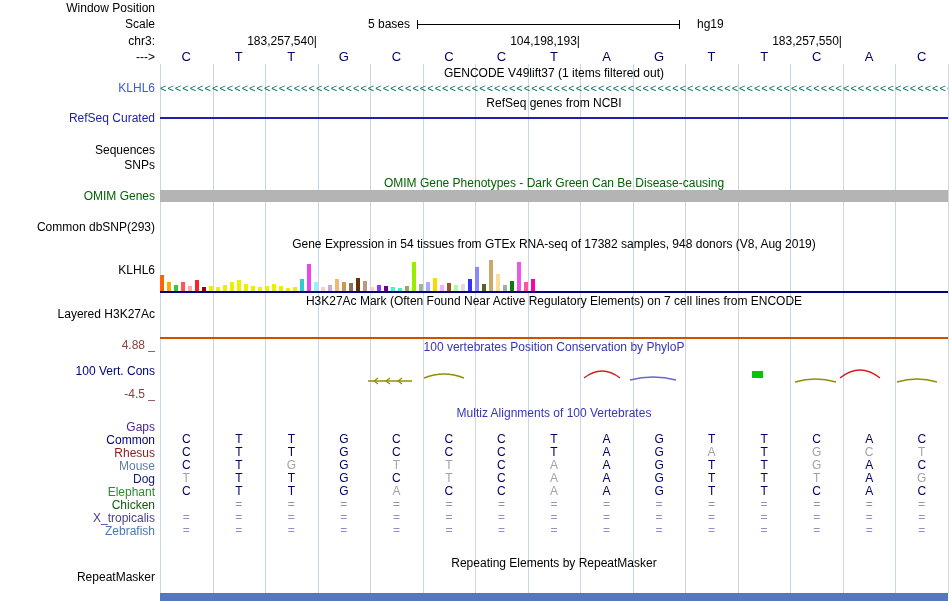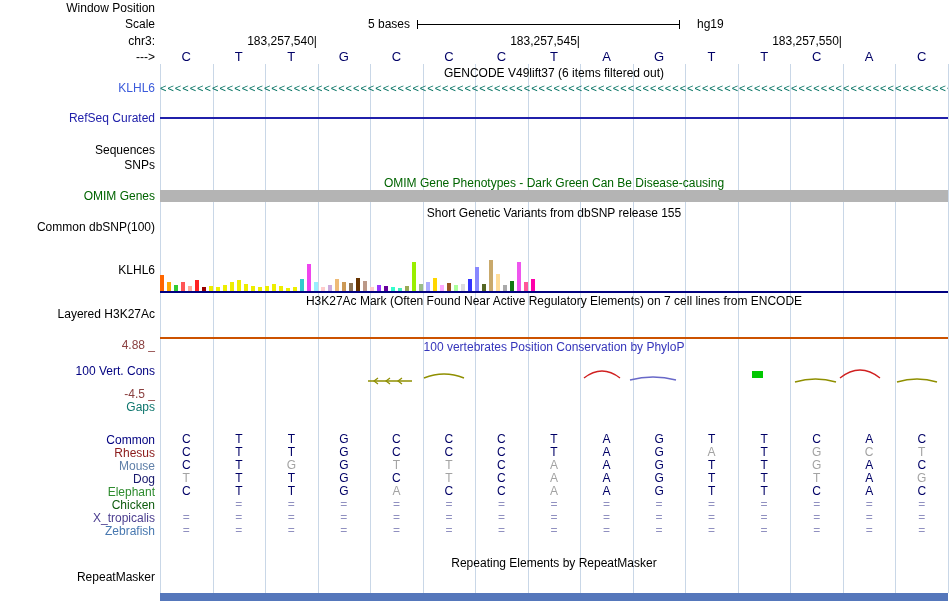--- a/index.html
+++ b/index.html
@@ -51,21 +51,21 @@
 
   <div class="label" style="top:1px">Window Position</div>
 
   <div class="label" style="top:17px">Scale</div>
   <div class="coord" style="top:17px;right:540px">5 bases</div>
   <div class="scale-bracket"></div>
   <div class="coord" style="top:17px;left:697px">hg19</div>
 
   <div class="label" style="top:34px">chr3:</div>
   <div class="coord" style="top:34px;right:633px">183,257,540|</div>
-  <div class="coord" style="top:34px;right:370px">183,257,545|</div>
+  <div class="coord" style="top:34px;right:370px">104,198,193|</div>
   <div class="coord" style="top:34px;right:108px">183,257,550|</div>
 
   <div class="label" style="top:50px">---&gt;</div>
   <div class="seq-row">
       <span class="seq-letter" style="left: 26.2667px; color: rgb(0, 0, 102);">C</span>
       <span class="seq-letter" style="left: 78.8px; color: rgb(0, 0, 102);">T</span>
       <span class="seq-letter" style="left: 131.333px; color: rgb(0, 0, 102);">T</span>
       <span class="seq-letter" style="left: 183.867px; color: rgb(0, 0, 102);">G</span>
       <span class="seq-letter" style="left: 236.4px; color: rgb(0, 0, 102);">C</span>
       <span class="seq-letter" style="left: 288.933px; color: rgb(0, 0, 102);">C</span>
@@ -73,37 +73,38 @@
       <span class="seq-letter" style="left: 394px; color: rgb(0, 0, 102);">T</span>
       <span class="seq-letter" style="left: 446.533px; color: rgb(0, 0, 102);">A</span>
       <span class="seq-letter" style="left: 499.067px; color: rgb(0, 0, 102);">G</span>
       <span class="seq-letter" style="left: 551.6px; color: rgb(0, 0, 102);">T</span>
       <span class="seq-letter" style="left: 604.133px; color: rgb(0, 0, 102);">T</span>
       <span class="seq-letter" style="left: 656.667px; color: rgb(0, 0, 102);">C</span>
       <span class="seq-letter" style="left: 709.2px; color: rgb(0, 0, 102);">A</span>
       <span class="seq-letter" style="left: 761.733px; color: rgb(0, 0, 102);">C</span>
     </div>
 
-  <div class="title" style="top:66px">GENCODE V49lift37 (6 items filtered out)</div>
+  <div class="title" style="top:66px">GENCODE V49lift37 (1 items filtered out)</div>
   <div class="label" style="top: 81px; color: rgb(59, 91, 219);">KLHL6</div>
   <div class="arrows-row" style="color: rgb(0, 112, 96);">&lt;&lt;&lt;&lt;&lt;&lt;&lt;&lt;&lt;&lt;&lt;&lt;&lt;&lt;&lt;&lt;&lt;&lt;&lt;&lt;&lt;&lt;&lt;&lt;&lt;&lt;&lt;&lt;&lt;&lt;&lt;&lt;&lt;&lt;&lt;&lt;&lt;&lt;&lt;&lt;&lt;&lt;&lt;&lt;&lt;&lt;&lt;&lt;&lt;&lt;&lt;&lt;&lt;&lt;&lt;&lt;&lt;&lt;&lt;&lt;&lt;&lt;&lt;&lt;&lt;&lt;&lt;&lt;&lt;&lt;&lt;&lt;&lt;&lt;&lt;&lt;&lt;&lt;&lt;&lt;&lt;&lt;&lt;&lt;&lt;&lt;&lt;&lt;&lt;&lt;&lt;&lt;&lt;&lt;&lt;&lt;&lt;&lt;&lt;&lt;&lt;&lt;&lt;&lt;&lt;&lt;&lt;&lt;&lt;&lt;&lt;&lt;&lt;&lt;&lt;&lt;&lt;&lt;&lt;&lt;&lt;&lt;&lt;&lt;&lt;&lt;&lt;&lt;&lt;&lt;&lt;&lt;&lt;&lt;&lt;&lt;&lt;&lt;&lt;&lt;&lt;&lt;&lt;&lt;&lt;&lt;&lt;&lt;&lt;&lt;&lt;&lt;&lt;&lt;&lt;&lt;&lt;&lt;&lt;&lt;&lt;&lt;&lt;&lt;&lt;&lt;&lt;&lt;&lt;&lt;&lt;&lt;&lt;&lt;&lt;&lt;&lt;&lt;&lt;&lt;&lt;&lt;&lt;&lt;&lt;&lt;&lt;&lt;&lt;&lt;&lt;&lt;&lt;&lt;&lt;&lt;&lt;&lt;&lt;&lt;</div>
 
+  <div class="title" style="top:96px">RefSeq genes from NCBI</div>
   <div class="label" style="top: 111px; color: rgb(32, 32, 170);">RefSeq Curated</div>
   <div class="rule" style="top: 117px; height: 2px; background: rgb(32, 32, 170);"></div>
 
   <div class="label" style="top:143px">Sequences</div>
   <div class="label" style="top:158px">SNPs</div>
 
   <div class="title" style="top: 176px; color: rgb(0, 100, 0);">OMIM Gene Phenotypes - Dark Green Can Be Disease-causing</div>
   <div class="label" style="top: 189px; color: rgb(0, 100, 0);">OMIM Genes</div>
   <div class="rule" style="top: 190px; height: 12px; background: rgb(180, 180, 180);"></div>
 
-  <div class="title" style="top:206px">Short Genetic Variants from dbSNP release 155</div>
-  <div class="label" style="top:220px">Common dbSNP(100)</div>
-
+  <div class="label" style="top:220px">Common dbSNP(293)</div>
+
+  <div class="title" style="top:237px">Gene Expression in 54 tissues from GTEx RNA-seq of 17382 samples, 948 donors (V8, Aug 2019)</div>
   <div class="label" style="top:263px">KLHL6</div>
   <div class="gtex-bars">
       <div class="gtex-bar" style="height: 16px; background: rgb(255, 102, 0);"></div>
       <div class="gtex-bar" style="height: 9px; background: rgb(255, 170, 0);"></div>
       <div class="gtex-bar" style="height: 6px; background: rgb(51, 204, 51);"></div>
       <div class="gtex-bar" style="height: 9px; background: rgb(255, 85, 85);"></div>
       <div class="gtex-bar" style="height: 5px; background: rgb(255, 170, 153);"></div>
       <div class="gtex-bar" style="height: 11px; background: rgb(255, 34, 34);"></div>
       <div class="gtex-bar" style="height: 4px; background: rgb(153, 0, 0);"></div>
       <div class="gtex-bar" style="height: 5px; background: rgb(238, 238, 0);"></div>
@@ -171,21 +172,22 @@
       <path d="M 402 378 L 398 381 L 402 384" stroke="#8f8f00" fill="none" stroke-width="1.2"></path>
       <path d="M 424 378 Q 444 370 464 378" stroke="#8f8f00" fill="none" stroke-width="1.4"></path>
       <path d="M 584 378 Q 602 364 620 378" stroke="#d02020" fill="none" stroke-width="1.4"></path>
       <path d="M 630 380 Q 653 374 676 380" stroke="#6868c8" fill="none" stroke-width="1.4"></path>
       <rect x="752" y="371" width="11" height="7" fill="#00c800"></rect>
       <path d="M 795 382 Q 815.5 376 836 382" stroke="#8f8f00" fill="none" stroke-width="1.4"></path>
       <path d="M 840 378 Q 860 362 880 378" stroke="#d02020" fill="none" stroke-width="1.4"></path>
       <path d="M 897 382 Q 917 376 937 382" stroke="#8f8f00" fill="none" stroke-width="1.4"></path>
     </svg>
 
-  <div class="label" style="top: 400px; color: #0f766e;">Gaps</div>
+  <div class="title" style="top: 406px; color: rgb(53, 53, 187);">Multiz Alignments of 100 Vertebrates</div>
+  <div class="label" style="top: 420px; color: #4c1d95;">Gaps</div>
   <div>
       <div class="label" style="top: 433px; color: rgb(0, 0, 128);">Common</div>
       <div class="letters-row" style="top: 433px;">
         <span class="mz-letter" style="left: 26.2667px; color: rgb(0, 0, 102);">C</span>
         <span class="mz-letter" style="left: 78.8px; color: rgb(0, 0, 102);">T</span>
         <span class="mz-letter" style="left: 131.333px; color: rgb(0, 0, 102);">T</span>
         <span class="mz-letter" style="left: 183.867px; color: rgb(0, 0, 102);">G</span>
         <span class="mz-letter" style="left: 236.4px; color: rgb(0, 0, 102);">C</span>
         <span class="mz-letter" style="left: 288.933px; color: rgb(0, 0, 102);">C</span>
         <span class="mz-letter" style="left: 341.467px; color: rgb(0, 0, 102);">C</span>

